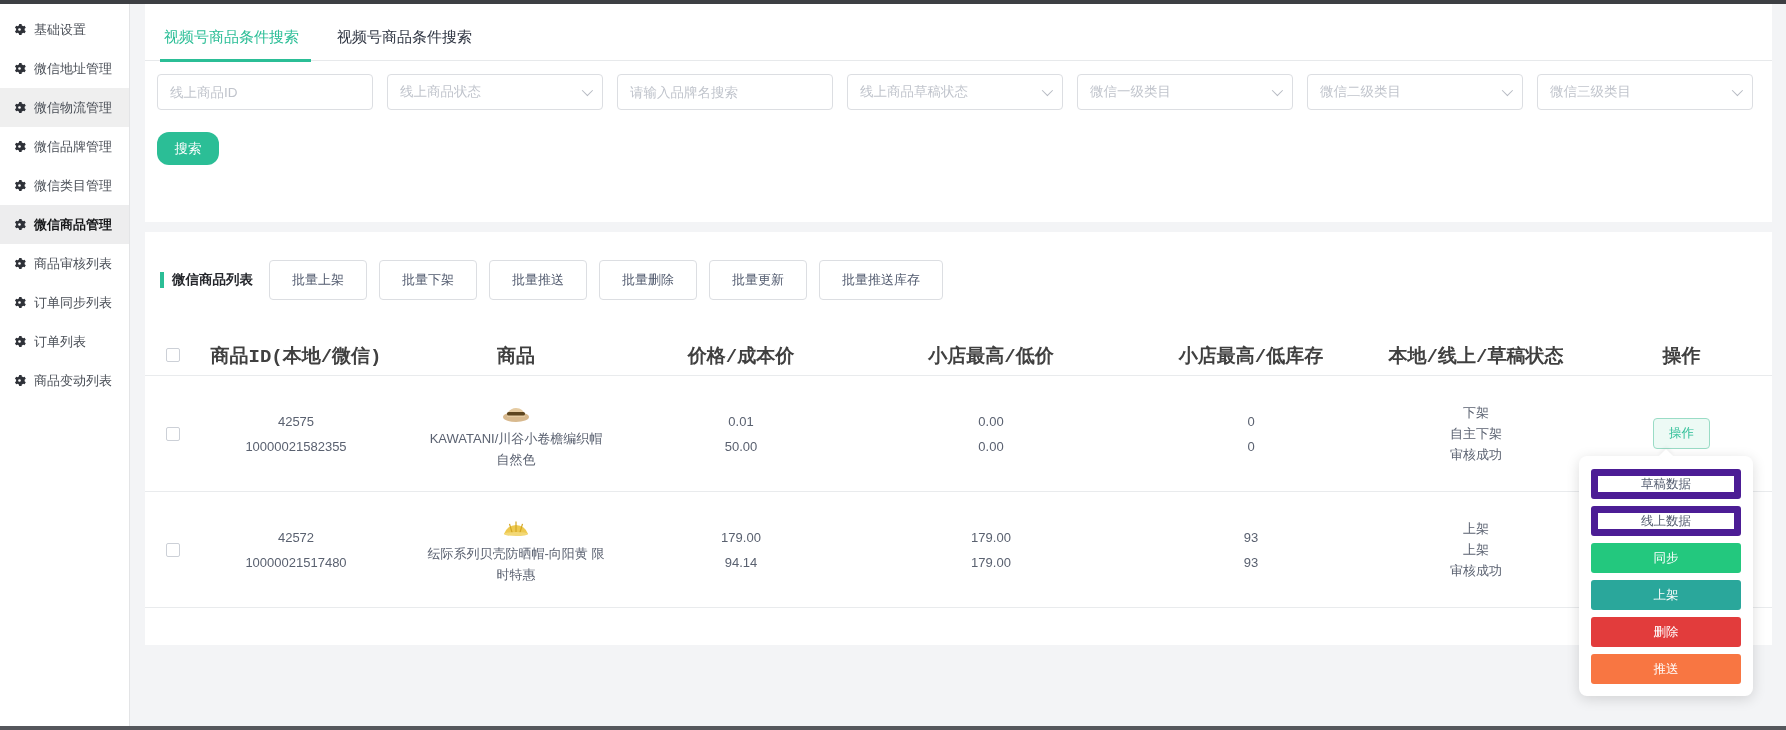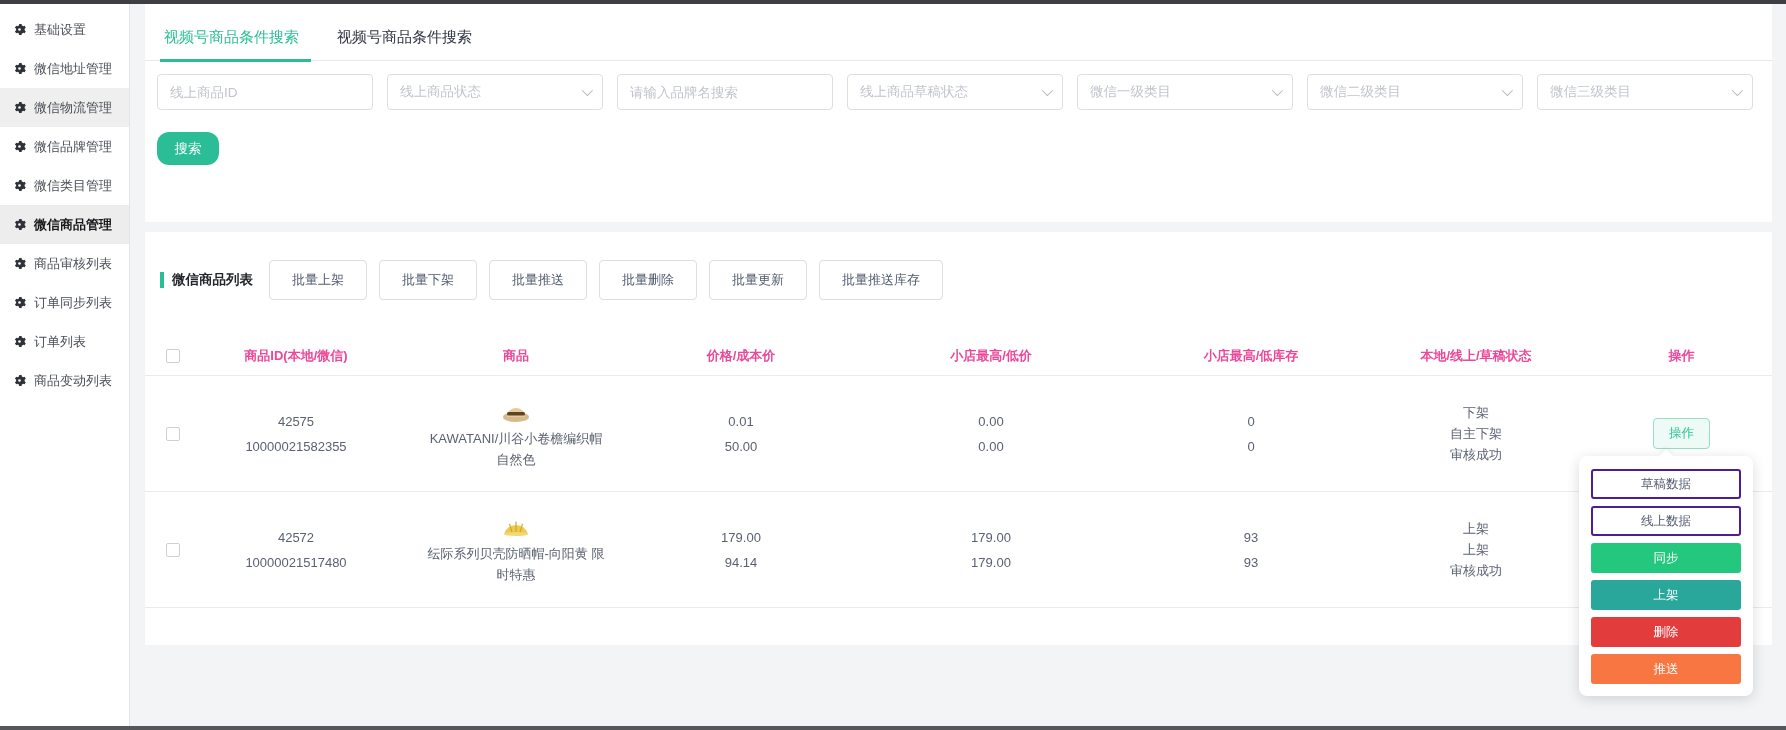--- a/index.html
+++ b/index.html
@@ -50,40 +50,40 @@
   .list-head { display:flex; align-items:center; padding-left:15px; }
   .green-bar { width:4px; height:16px; background:#2bbe96; margin-right:8px; flex:none; }
   .list-title { font-size:13.5px; font-weight:bold; color:#24262b; margin-right:4px; white-space:nowrap; }
   .batch-btn { height:40px; padding:0 22px; margin-left:12px; background:#fff; border:1px solid #dcdee2;
     border-radius:4px; color:#515a6e; font-size:13px; cursor:pointer; font-family:inherit; white-space:nowrap; }
 
   
   .table { margin-top:36px; }
   .trow { display:grid; grid-template-columns:56px 190px 250px 200px 300px 220px 230px 1fr;
     align-items:center; text-align:center; }
-  .thead { height:40px; border-bottom:1px solid #e9ebed; font-weight:bold; color:#ec4899; font-size:13px; }
+  .thead { height:40px; border-bottom:1px solid #e9ebed; font-weight:bold; color:#404040; font-size:19px;font-family:Liberation Mono, monospace; }
   .tbody-row { height:116px; border-bottom:1px solid #e9ebed; color:#5a6170; font-size:13px; }
   .cb { width:14px; height:14px; border:1px solid #ccd0d7; border-radius:2px; background:#fff;
     display:inline-block; cursor:pointer; vertical-align:middle; }
   .two-line div { line-height:25px; }
   .prod-cell { display:flex; flex-direction:column; align-items:center; gap:4px; }
   .prod-name { max-width:185px; line-height:21px; }
   .status-cell div { line-height:21px; }
   .op-btn { display:inline-block; padding:6px 15px; border:1px solid #9adcc6; background:#edfaf5;
     color:#2bbe96; border-radius:4px; font-size:12.5px; cursor:pointer; font-family:inherit; }
 
   
   .action-menu { position:absolute; left:1449px; top:452px; width:174px; background:#fff; z-index:20;
     border-radius:8px; padding:13px 12px 12px; box-shadow:0 3px 14px rgba(0,0,0,.14); }
   .action-menu::before { content:""; position:absolute; top:-5px; left:50%; margin-left:-5px;
     width:10px; height:10px; background:#fff; transform:rotate(45deg);
     box-shadow:-2px -2px 4px rgba(0,0,0,.05); }
   .am-btn { display:block; width:100%; height:30px; margin-bottom:7px; border-radius:3px;
     font-size:12.5px; cursor:pointer; font-family:inherit; }
-  .am-plain { background:#fff; border:2px solid #4c1d95; color:#515a6e; }
+  .am-plain { background:#fff; border:7px solid #4c1d95; color:#515a6e; }
   .am-sync { background:#23c87e; border:none; color:#fff;text-align:center; }
   .am-up { background:#2aa79b; border:none; color:#fff; }
   .am-del { background:#e23c3c; border:none; color:#fff; }
   .am-push { background:#f87642; border:none; color:#fff; margin-bottom:0; }
 </style>
 </head>
 <body>
 
 <div class="topbar"></div>
 

